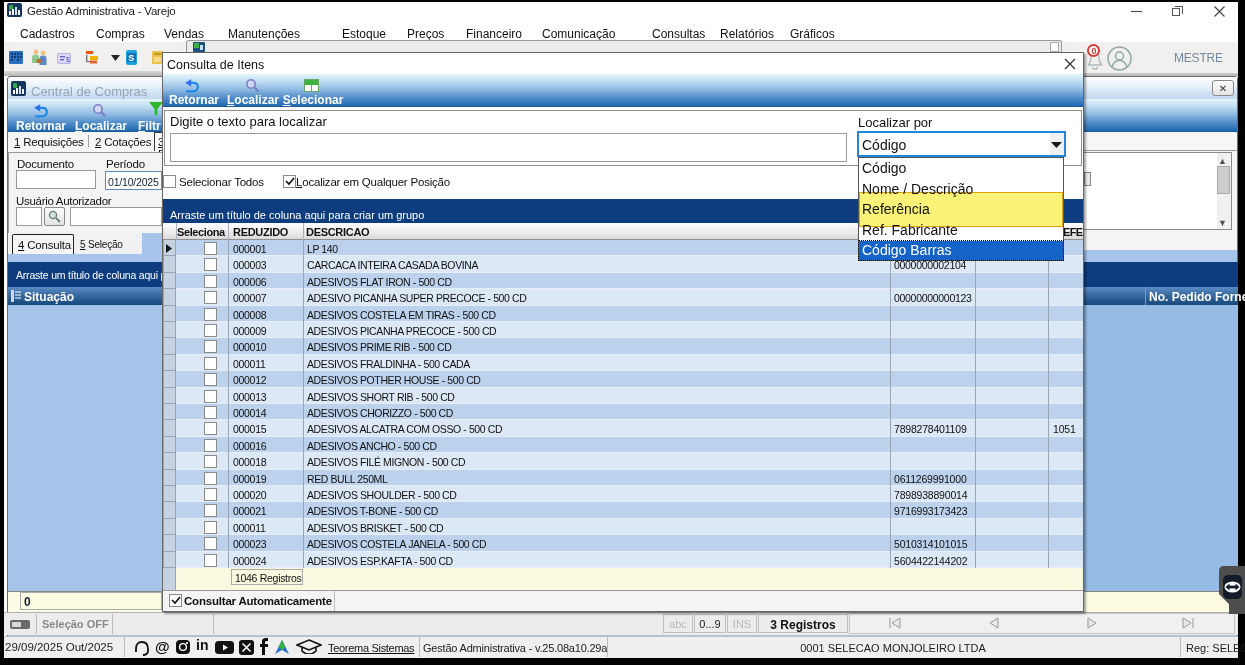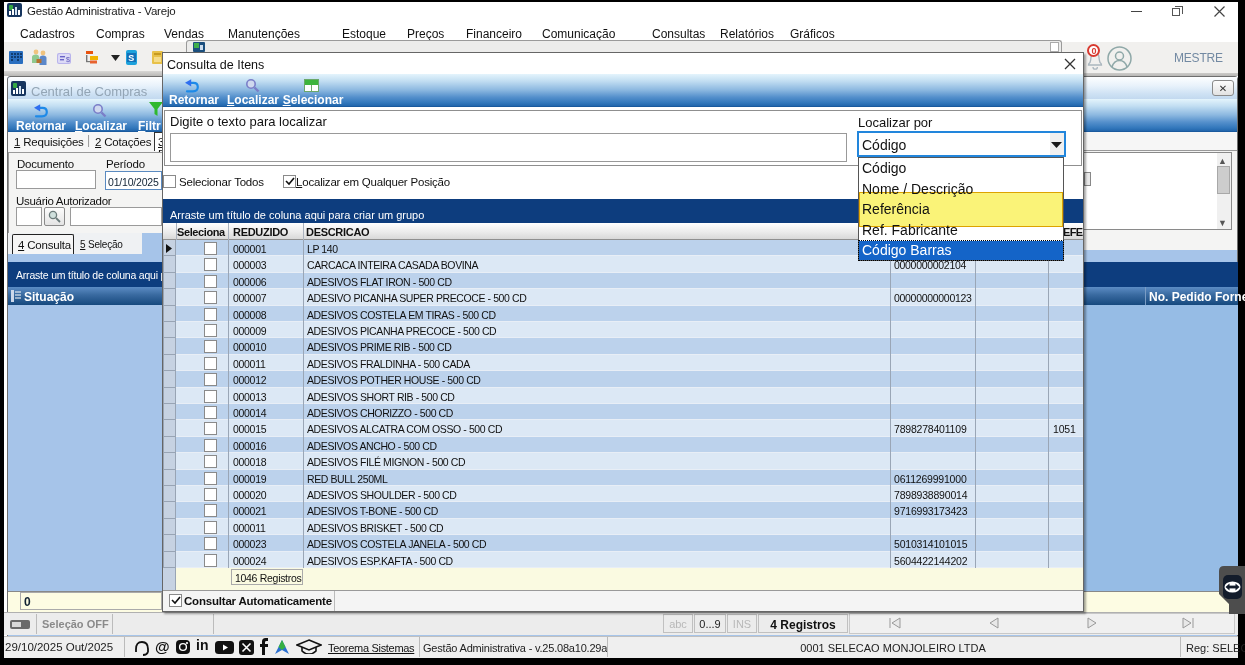--- a/index.html
+++ b/index.html
@@ -231,37 +231,37 @@
     <rect x="2" y="4" width="9" height="5" fill="#d8d8d8"></rect>
   </svg>
 <div class="abs" style="left:36px;top:614px;width:1px;height:20px;background:#bbb;"></div>
 <div class="abs" style="left:42px;top:618px;font-size:11px;font-weight:bold;color:#8a8a8a;">Seleção OFF</div>
 <div class="abs" style="left:112px;top:614px;width:1px;height:20px;background:#bbb;"></div>
 <div class="abs" style="left:213px;top:614px;width:1px;height:20px;background:#bbb;"></div>
 
 <div class="abs" style="left:663px;top:614px;width:30px;height:19px;border:1px solid #c0c0c0;color:#b8b8b8;font-size:11px;text-align:center;padding-top:3px;">abc</div>
 <div class="abs" style="left:694px;top:614px;width:32px;height:19px;border:1px solid #c0c0c0;color:#222;font-size:11px;text-align:center;padding-top:3px;">0...9</div>
 <div class="abs" style="left:727px;top:614px;width:30px;height:19px;border:1px solid #c0c0c0;color:#b8b8b8;font-size:11px;text-align:center;padding-top:3px;">INS</div>
-<div class="abs" style="left:758px;top:614px;width:90px;height:19px;border:1px solid #c0c0c0;color:#111;font-weight:bold;font-size:12px;text-align:center;padding-top:3px;">4 Registros</div>
+<div class="abs" style="left:758px;top:614px;width:90px;height:19px;border:1px solid #c0c0c0;color:#111;font-weight:bold;font-size:12px;text-align:center;padding-top:3px;">3 Registros</div>
 <div class="abs" style="left:849px;top:613px;width:386px;height:21px;background:#f0f0f0;border:1px solid #c8c8c8;"></div>
 <svg class="abs" style="left:888px;top:617px;" width="14" height="12">
     <path d="M2,1 L2,11 M12,1 L4,6 L12,11 Z" fill="#e8e8e8" stroke="#999" stroke-width="1"></path>
   </svg>
 <svg class="abs" style="left:988px;top:617px;" width="12" height="12">
     <path d="M10,1 L2,6 L10,11 Z" fill="#e8e8e8" stroke="#999" stroke-width="1"></path>
   </svg>
 <svg class="abs" style="left:1086px;top:617px;" width="12" height="12">
     <path d="M2,1 L10,6 L2,11 Z" fill="#e8e8e8" stroke="#999" stroke-width="1"></path>
   </svg>
 <svg class="abs" style="left:1181px;top:617px;" width="14" height="12">
     <path d="M2,1 L10,6 L2,11 Z M12,1 L12,11" fill="#e8e8e8" stroke="#999" stroke-width="1"></path>
   </svg>
 
 <div class="abs" style="left:4px;top:636px;width:1234px;height:22px;background:#efefef;border-top:1px solid #c0c0c0;font-size:12px;color:#222;"></div>
-<div class="abs" style="left:5px;top:641px;font-size:11.5px;color:#222;">29/10/2025 Out/2025</div>
+<div class="abs" style="left:5px;top:641px;font-size:11.5px;color:#222;">29/09/2025 Out/2025</div>
 <div class="abs" style="left:124px;top:637px;width:1px;height:20px;background:#bbb;"></div>
 <div id="social">
 <svg class="abs" style="left:133px;top:639px;" width="18" height="17">
       <path d="M3,10 Q3,3 9,3 Q15,3 15,10 M3,10 L3,13 M15,10 L15,13 M15,13 Q14,16 10,16" fill="none" stroke="#111" stroke-width="1.8"></path>
     </svg>
 <div class="abs" style="left:155px;top:638px;font-size:15px;font-weight:bold;color:#111;">@</div>
 <svg class="abs" style="left:175px;top:639px;" width="16" height="16">
       <rect x="1" y="1" width="14" height="14" rx="4" fill="#111"></rect>
       <circle cx="8" cy="8" r="3.4" fill="none" stroke="#fff" stroke-width="1.4"></circle>
       <circle cx="12" cy="4" r="1.1" fill="#fff"></circle>

